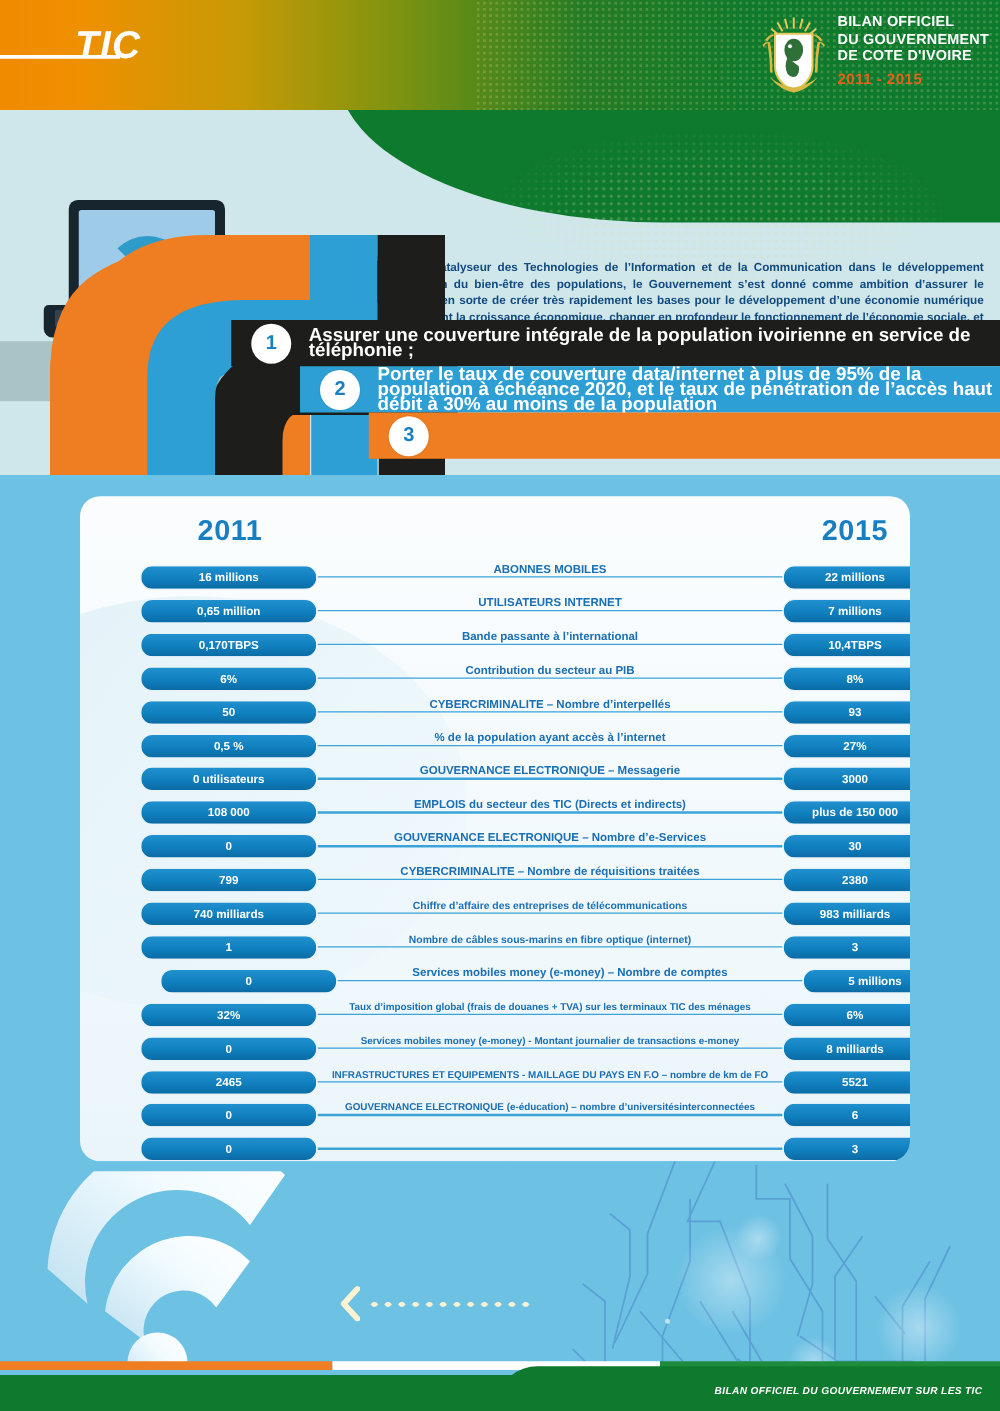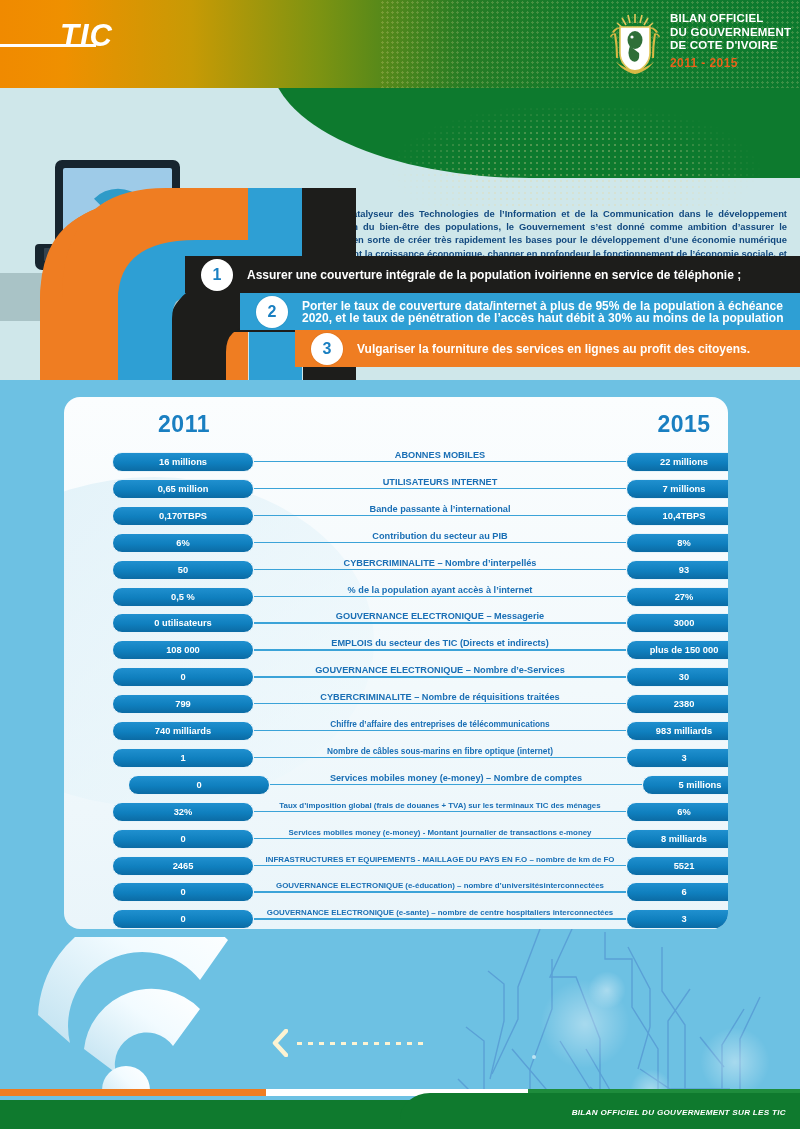--- a/index.html
+++ b/index.html
@@ -83,21 +83,21 @@
   }
 
   
   .obj{position:absolute;display:flex;align-items:center;}
   .obj-num{
     width:32px;height:32px;border-radius:50%;background:#ffffff;
     color:#1a7fc1;font-size:16px;font-weight:bold;
     display:flex;align-items:center;justify-content:center;flex:0 0 auto;
     box-shadow:0 0 0 1px rgba(0,0,0,.04);
   }
-  .obj-text{color:#ffffff;font-weight:bold;font-size:12px;line-height:12px;margin-left:14px;}
+  .obj-text{color:#ffffff;font-weight:bold;font-size:15px;line-height:12px;margin-left:14px;}
 
   #obj1{left:185px;top:256px;width:615px;height:37px;background:#1d1d1b;}
   #obj1 .obj-num{margin-left:16px;}
   #obj2{left:240px;top:293px;width:560px;height:37px;background:#2e9fd4;}
   #obj2 .obj-num{margin-left:16px;color:#1a7fc1;}
   #obj3{left:295px;top:330px;width:505px;height:37px;background:#ef7d22;}
   #obj3 .obj-num{margin-left:16px;}
 
   
   .card{
@@ -257,21 +257,20 @@
   <div class="obj" id="obj1">
     <div class="obj-num">1</div>
     <div class="obj-text">Assurer une couverture intégrale de la population ivoirienne en service de téléphonie ;</div>
   </div>
   <div class="obj" id="obj2">
     <div class="obj-num">2</div>
     <div class="obj-text">Porter le taux de couverture data/internet à plus de 95% de la population à échéance 2020, et le taux de pénétration de l’accès haut débit à 30% au moins de la population</div>
   </div>
   <div class="obj" id="obj3">
     <div class="obj-num">3</div>
-    <div class="obj-text">Vulgariser la fourniture des services en lignes au profit des citoyens.</div>
   </div>
 
   <div class="card">
     <div class="card-arc"></div>
     <div class="card-inner" id="card-inner">
       <div class="year year-left">2011</div>
       <div class="year year-right">2015</div>
     <div class="row" style="top: 42px;">
           <div class="connector"></div>
           <div class="label">ABONNES MOBILES</div>
@@ -369,21 +368,20 @@
           <div class="pill pill-right">5521</div>
         </div>
         <div class="row" style="top: 472.4px;">
           <div class="connector"></div>
           <div class="label xsmall">GOUVERNANCE ELECTRONIQUE (e-éducation) – nombre d’universitésinterconnectées</div>
           <div class="pill pill-left">0</div>
           <div class="pill pill-right">6</div>
         </div>
         <div class="row" style="top: 499.3px;">
           <div class="connector"></div>
-          <div class="label xsmall">GOUVERNANCE ELECTRONIQUE (e-sante) – nombre de centre hospitaliers interconnectées</div>
           <div class="pill pill-left">0</div>
           <div class="pill pill-right">3</div>
         </div>
       </div>
   </div>
 
   <div class="bottom-area">
     <svg class="circuit" viewBox="0 0 400 175">
       <g stroke="#3f73c4" stroke-width="1.4" fill="none" opacity=".75">
         <path d="M140 0 L118 58 L118 90 L92 145"></path>

